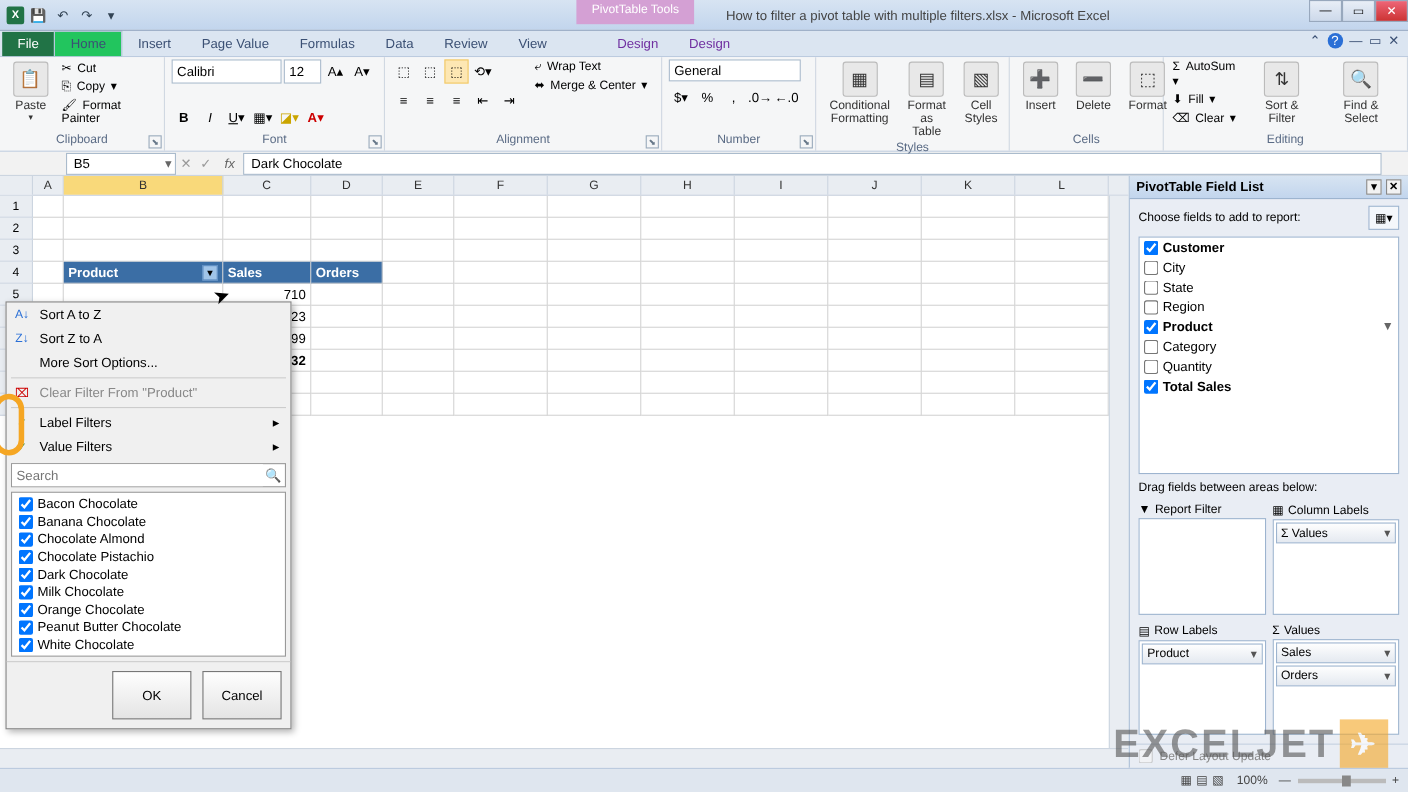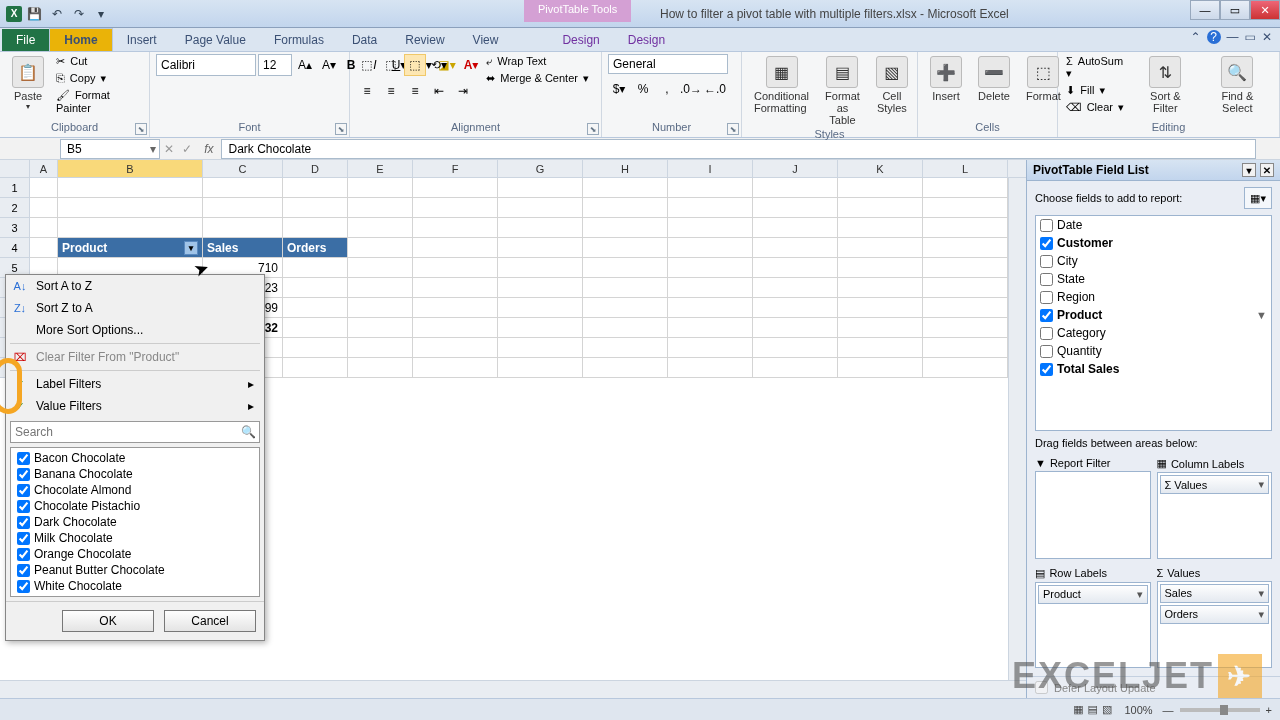--- a/index.html
+++ b/index.html
@@ -13,21 +13,21 @@
 .context-tab { position: absolute; left: 524px; top: 0; background: #d4a0d4; color: #fff; padding: 3px 14px; font-size: 11px; height: 22px; }
 .title-text { position: absolute; left: 660px; color: #444; font-size: 12px; }
 .win-controls { position: absolute; right: 0; top: 0; display: flex; }
 .win-btn { width: 30px; height: 20px; background: linear-gradient(#e8eef7,#cdd9ea); border: 1px solid #98a8bd; display: flex; align-items: center; justify-content: center; font-size: 11px; cursor: pointer; }
 .win-btn.close { background: linear-gradient(#e67,#c33); color: #fff; }
 
 
 .ribbon-tabs { height: 24px; background: #dbe5f1; display: flex; align-items: flex-end; padding-left: 2px; border-bottom: 1px solid #b8c8dd; }
 .tab { padding: 4px 14px; font-size: 12px; color: #3b5074; cursor: pointer; }
 .tab.file { background: #217346; color: #fff; }
-.tab.active { background: #eab308; border: 1px solid #b8c8dd; border-bottom: none; font-weight: bold; }
+.tab.active { background: #22c55e; border: 1px solid #b8c8dd; border-bottom: none; }
 .tab.context { color: #7030a0; }
 .help-icons { position: absolute; right: 8px; top: 30px; display: flex; gap: 6px; color: #3b5074; font-size: 12px; }
 
 
 .ribbon { height: 86px; background: #f5f6f7; border-bottom: 1px solid #b8c8dd; display: flex; }
 .group { border-right: 1px solid #d0d8e2; padding: 2px 6px; display: flex; flex-direction: column; justify-content: space-between; position: relative; }
 .group-label { text-align: center; font-size: 11px; color: #5a6b85; padding-bottom: 2px; }
 .group-content { display: flex; gap: 4px; align-items: flex-start; flex: 1; }
 .big-btn { display: flex; flex-direction: column; align-items: center; padding: 2px 6px; cursor: pointer; font-size: 11px; color: #333; }
 .big-btn .icn { width: 32px; height: 32px; background: #e8e8e8; border: 1px solid #bbb; border-radius: 3px; margin-bottom: 2px; display: flex; align-items: center; justify-content: center; font-size: 16px; }
@@ -73,21 +73,21 @@
 .fm-item.disabled { color: #888; }
 .fm-icon { position: absolute; left: 6px; width: 16px; height: 16px; display: flex; align-items: center; justify-content: center; font-size: 11px; }
 .fm-sep { height: 1px; background: #ccc; margin: 2px 4px; }
 .fm-search { margin: 4px; display: flex; border: 1px solid #999; background: #fff; }
 .fm-search input { flex: 1; border: none; padding: 3px 4px; font-size: 12px; outline: none; }
 .fm-search .sicon { width: 20px; display: flex; align-items: center; justify-content: center; color: #2a6fd6; }
 .fm-list { margin: 0 4px 4px; border: 1px solid #999; background: #fff; max-height: 200px; overflow-y: auto; padding: 2px; }
 .fm-check { display: flex; align-items: center; gap: 4px; padding: 1px 4px; font-size: 12px; cursor: pointer; }
 .fm-check input { width: 13px; height: 13px; }
 .fm-buttons { display: flex; justify-content: flex-end; gap: 10px; padding: 8px; border-top: 1px solid #ccc; }
-.fm-buttons button { width: 92px; padding: 3px; border: 1px solid #777; background: linear-gradient(#fefefe,#e4e4e4); cursor: pointer; font-size: 12px; }
+.fm-buttons button { width: 72px; padding: 14px; border: 1px solid #777; background: linear-gradient(#fefefe,#e4e4e4); cursor: pointer; font-size: 12px; }
 
 
 .orange-ring { position: absolute; left: -6px; top: 358px; width: 28px; height: 56px; border: 5px solid #f5a623; border-radius: 14px; z-index: 200; pointer-events: none; }
 
 
 .cursor-ptr { position: absolute; left: 194px; top: 258px; z-index: 300; font-size: 18px; color: #000; pointer-events: none; transform: rotate(-20deg); }
 
 
 .hscroll-area { position: absolute; bottom: 0; left: 0; right: 0; height: 18px; background: #e9edf2; border-top: 1px solid #ccd5e0; display: flex; }
 .statusbar { height: 22px; background: #dfe6ef; border-top: 1px solid #b8c8dd; display: flex; align-items: center; padding: 0 8px; font-size: 11px; color: #444; position: relative; }
@@ -171,21 +171,21 @@
         <span>✂ <span>Cut</span></span>
         <span>⎘ <span>Copy</span> ▾</span>
         <span>🖌 <span>Format Painter</span></span>
       </div>
     </div>
     <div class="group-label">Clipboard</div>
     <div class="launcher">⬊</div>
   </div>
 
   <div class="group" style="width:200px">
-    <div class="group-content" style="flex-direction:row;gap:0">
+    <div class="group-content" style="flex-direction:column;gap:20px">
       <div class="toolbar-row">
         <input class="sel" style="width: 100px;" value="Calibri">
         <input class="sel" style="width: 34px;" value="12">
         <div class="tb">A▴</div>
         <div class="tb">A▾</div>
       </div>
       <div class="toolbar-row">
         <div class="tb">
             <b>B</b>
           </div>
@@ -240,21 +240,21 @@
       </div>
     </div>
     <div class="group-label">Number</div>
     <div class="launcher">⬊</div>
   </div>
 
   <div class="group" style="width:176px">
     <div class="group-content">
       <div class="big-btn">
           <div class="icn">▦</div>
-          <span style="text-align:left;line-height:1.1">Conditional Formatting</span>
+          <span style="text-align:center;line-height:1.1">Conditional Formatting</span>
         </div>
       <div class="big-btn">
           <div class="icn">▤</div>
           <span style="text-align:center;line-height:1.1">Format as Table</span>
         </div>
       <div class="big-btn">
           <div class="icn">▧</div>
           <span style="text-align:center;line-height:1.1">Cell Styles</span>
         </div>
     </div>
@@ -489,24 +489,20 @@
       <div class="ctrls">
         <span>▾</span>
         <span>✕</span>
       </div>
     </div>
     <div class="fl-choose">
       <span>Choose fields to add to report:</span>
       <div class="layout-btn">▦▾</div>
     </div>
     <div class="fl-fields" id="fl-fields">
-        <label class="fl-field ">
-     <input type="checkbox" style="">
-     <span>Date</span>
-   </label>
         <label class="fl-field chk">
      <input type="checkbox" checked="" style="">
      <span>Customer</span>
    </label>
         <label class="fl-field ">
      <input type="checkbox" style="">
      <span>City</span>
    </label>
         <label class="fl-field ">
      <input type="checkbox" style="">

